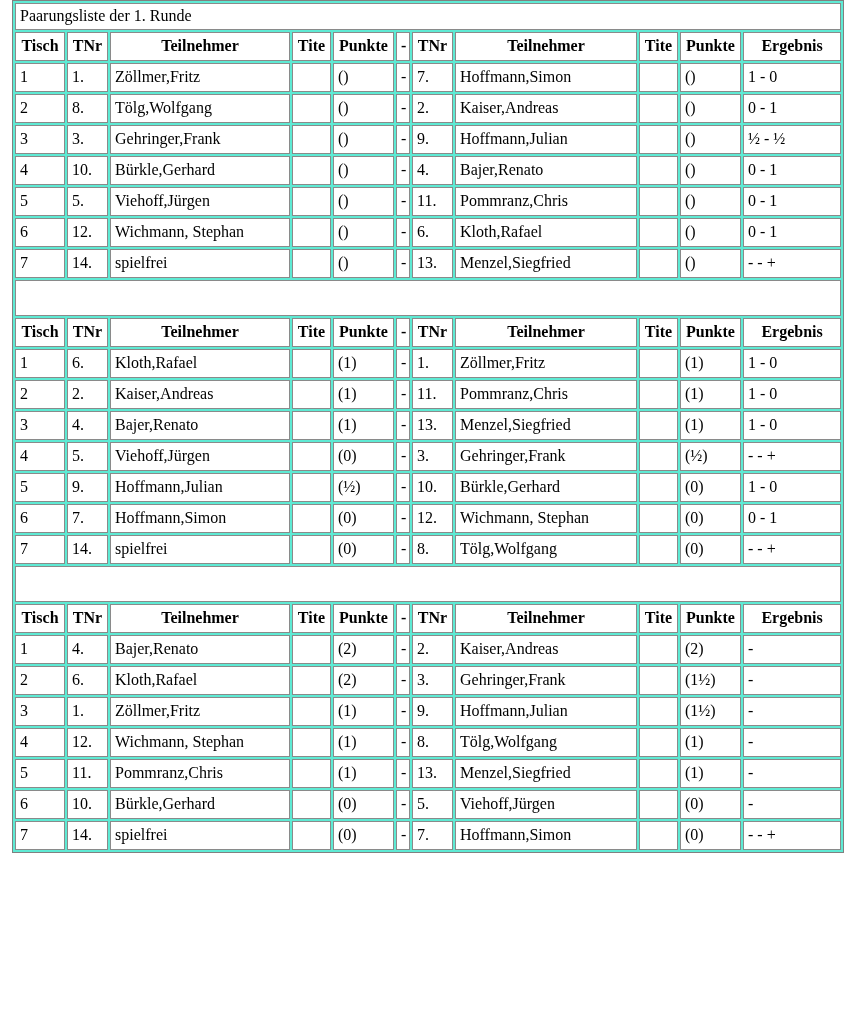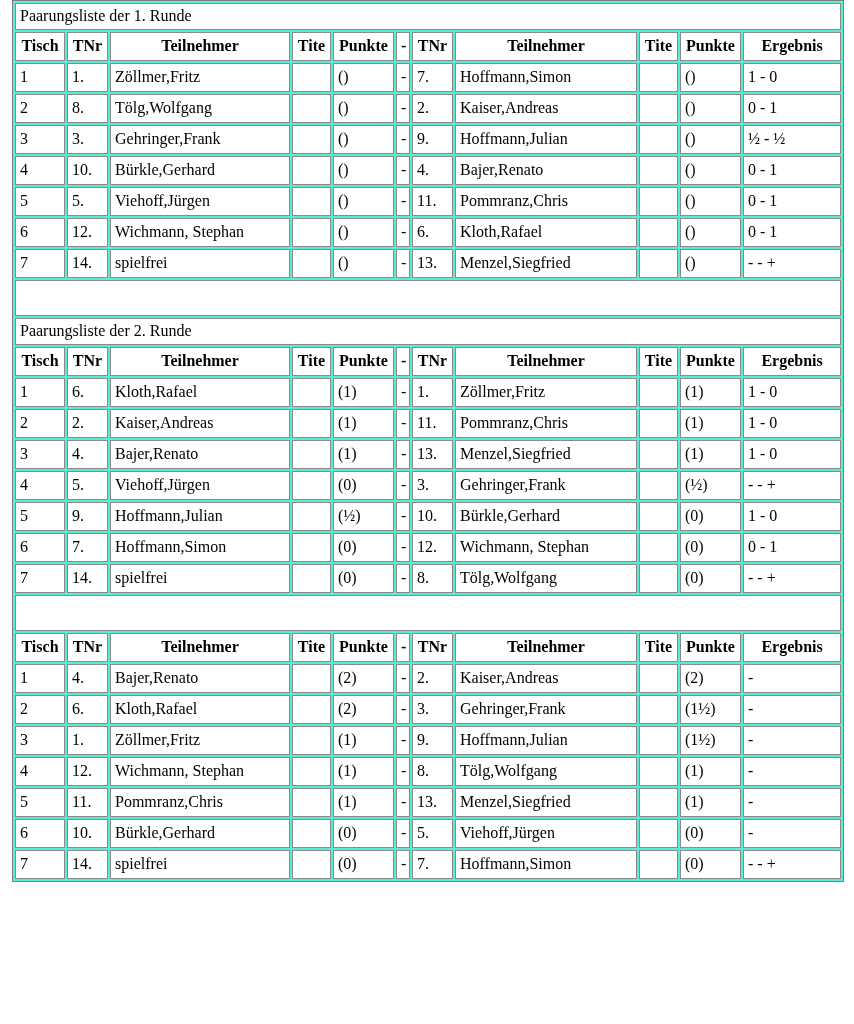--- a/index.html
+++ b/index.html
@@ -195,23 +195,20 @@
           <td>-</td>
           <td>13.</td>
           <td>Menzel,Siegfried</td>
           <td>&nbsp;</td>
           <td>()</td>
           <td>- - +</td>
         </tr>
         <tr class="spacer-row">
           <td colspan="11">&nbsp;</td>
         </tr>
-        <tr class="caption-row">
-          <td colspan="11">Paarungsliste der 2. Runde</td>
-        </tr>
         <tr class="header-row">
           <th>Tisch</th>
           <th>TNr</th>
           <th>Teilnehmer</th>
           <th>Tite</th>
           <th>Punkte</th>
           <th>-</th>
           <th>TNr</th>
           <th>Teilnehmer</th>
           <th>Tite</th>

